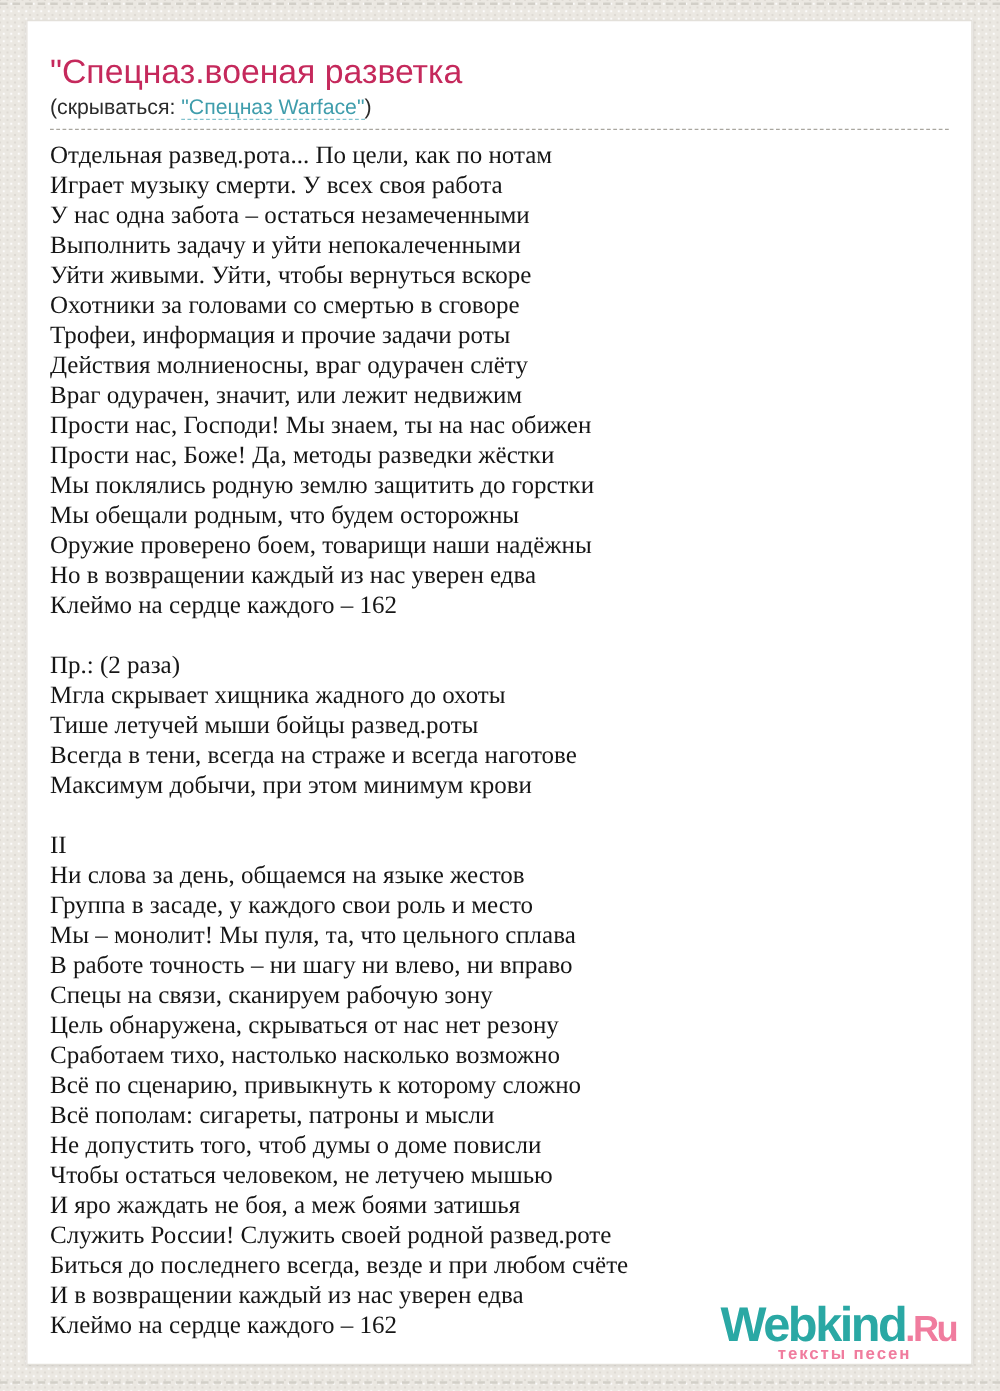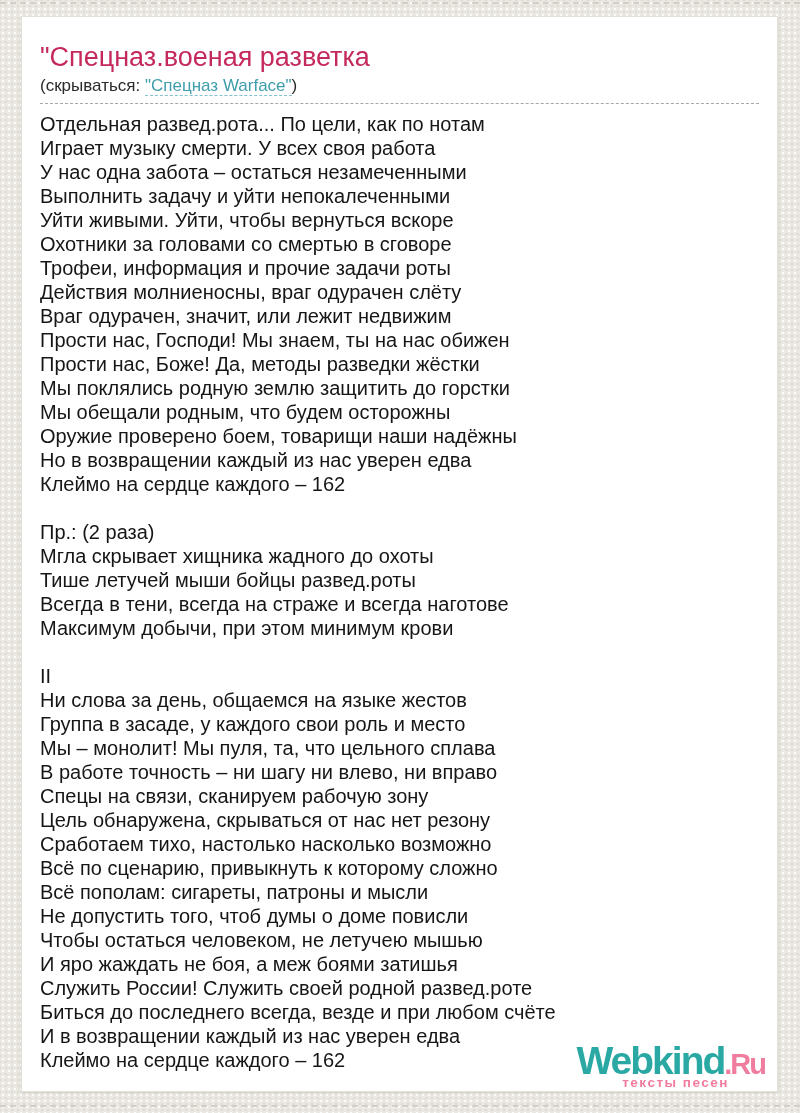--- a/index.html
+++ b/index.html
@@ -55,21 +55,21 @@
   }
   .separator {
     border: 0;
     border-top: 1px dashed #a9a69f;
     margin: 7px 0 0 0;
     height: 0;
   }
 
   .lyrics {
     margin-top: 8px;
-    font-family: Liberation Sans, sans-serif;
+    font-family: Liberation Serif, serif;
     font-size: 20px;
     line-height: 24px;
     color: #161616;
     white-space: pre-line;
   }
 
   .logo {
     position: absolute;
     right: 12px; bottom: 2px;
     line-height: 1;

